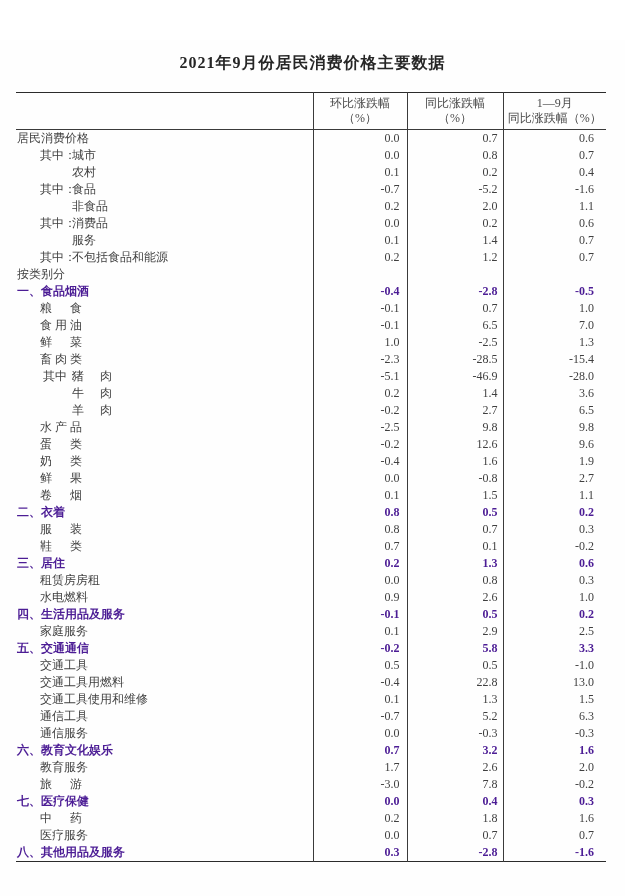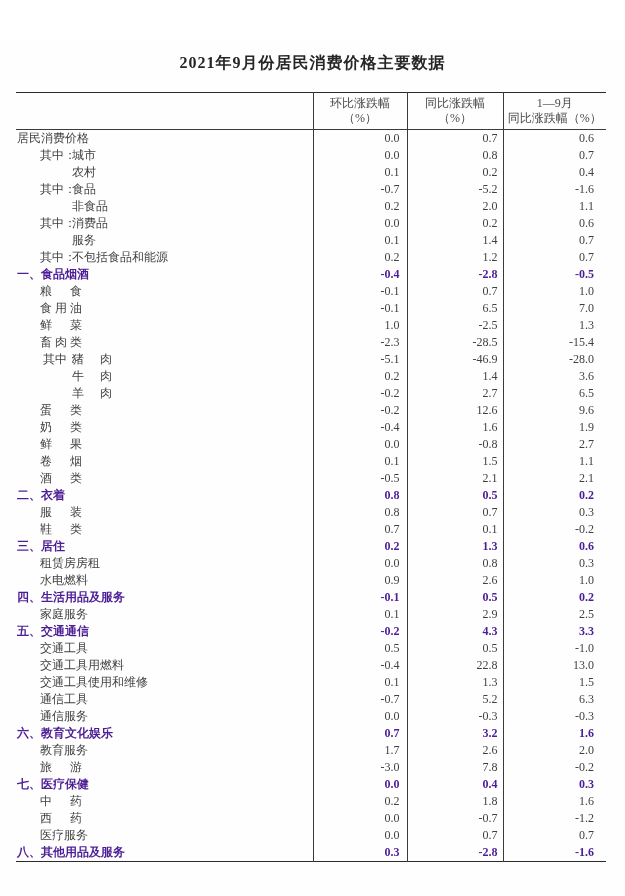--- a/index.html
+++ b/index.html
@@ -120,20 +120,26 @@
     <td class="num c1 vline">0.1</td>
     <td class="num c2 vline">1.4</td>
     <td class="num c3">0.7</td>
   </tr>
         <tr>
     <td class="name vline lv1"><span class="pfx">其中：</span><span class="lbl">不包括食品和能源</span></td>
     <td class="num c1 vline">0.2</td>
     <td class="num c2 vline">1.2</td>
     <td class="num c3">0.7</td>
   </tr>
+        <tr>
+    <td class="name vline lv0"><span class="lbl">按类别分</span></td>
+    <td class="num c1 vline"></td>
+    <td class="num c2 vline"></td>
+    <td class="num c3"></td>
+  </tr>
         <tr class="cat">
     <td class="name vline lv0"><span class="lbl">一、食品烟酒</span></td>
     <td class="num c1 vline">-0.4</td>
     <td class="num c2 vline">-2.8</td>
     <td class="num c3">-0.5</td>
   </tr>
         <tr>
     <td class="name vline lv1"><span class="lbl jn">粮食</span></td>
     <td class="num c1 vline">-0.1</td>
     <td class="num c2 vline">0.7</td>
@@ -169,20 +175,26 @@
     <td class="num c2 vline">1.4</td>
     <td class="num c3">3.6</td>
   </tr>
         <tr>
     <td class="name vline lv2"><span class="pfx"></span><span class="lbl jn jnw">羊肉</span></td>
     <td class="num c1 vline">-0.2</td>
     <td class="num c2 vline">2.7</td>
     <td class="num c3">6.5</td>
   </tr>
         <tr>
+    <td class="name vline lv1"><span class="lbl jn">水产品</span></td>
+    <td class="num c1 vline">-2.5</td>
+    <td class="num c2 vline">9.8</td>
+    <td class="num c3">9.8</td>
+  </tr>
+        <tr>
     <td class="name vline lv1"><span class="lbl jn">蛋类</span></td>
     <td class="num c1 vline">-0.2</td>
     <td class="num c2 vline">12.6</td>
     <td class="num c3">9.6</td>
   </tr>
         <tr>
     <td class="name vline lv1"><span class="lbl jn">奶类</span></td>
     <td class="num c1 vline">-0.4</td>
     <td class="num c2 vline">1.6</td>
     <td class="num c3">1.9</td>
@@ -192,26 +204,20 @@
     <td class="num c1 vline">0.0</td>
     <td class="num c2 vline">-0.8</td>
     <td class="num c3">2.7</td>
   </tr>
         <tr>
     <td class="name vline lv1"><span class="lbl jn">卷烟</span></td>
     <td class="num c1 vline">0.1</td>
     <td class="num c2 vline">1.5</td>
     <td class="num c3">1.1</td>
   </tr>
-        <tr>
-    <td class="name vline lv1"><span class="lbl jn">酒类</span></td>
-    <td class="num c1 vline">-0.5</td>
-    <td class="num c2 vline">2.1</td>
-    <td class="num c3">2.1</td>
-  </tr>
         <tr class="cat">
     <td class="name vline lv0"><span class="lbl">二、衣着</span></td>
     <td class="num c1 vline">0.8</td>
     <td class="num c2 vline">0.5</td>
     <td class="num c3">0.2</td>
   </tr>
         <tr>
     <td class="name vline lv1"><span class="lbl jn">服装</span></td>
     <td class="num c1 vline">0.8</td>
     <td class="num c2 vline">0.7</td>
@@ -249,21 +255,21 @@
   </tr>
         <tr>
     <td class="name vline lv1"><span class="lbl">家庭服务</span></td>
     <td class="num c1 vline">0.1</td>
     <td class="num c2 vline">2.9</td>
     <td class="num c3">2.5</td>
   </tr>
         <tr class="cat">
     <td class="name vline lv0"><span class="lbl">五、交通通信</span></td>
     <td class="num c1 vline">-0.2</td>
-    <td class="num c2 vline">4.3</td>
+    <td class="num c2 vline">5.8</td>
     <td class="num c3">3.3</td>
   </tr>
         <tr>
     <td class="name vline lv1"><span class="lbl">交通工具</span></td>
     <td class="num c1 vline">0.5</td>
     <td class="num c2 vline">0.5</td>
     <td class="num c3">-1.0</td>
   </tr>
         <tr>
     <td class="name vline lv1"><span class="lbl">交通工具用燃料</span></td>
@@ -311,26 +317,20 @@
     <td class="name vline lv0"><span class="lbl">七、医疗保健</span></td>
     <td class="num c1 vline">0.0</td>
     <td class="num c2 vline">0.4</td>
     <td class="num c3">0.3</td>
   </tr>
         <tr>
     <td class="name vline lv1"><span class="lbl jn">中药</span></td>
     <td class="num c1 vline">0.2</td>
     <td class="num c2 vline">1.8</td>
     <td class="num c3">1.6</td>
-  </tr>
-        <tr>
-    <td class="name vline lv1"><span class="lbl jn">西药</span></td>
-    <td class="num c1 vline">0.0</td>
-    <td class="num c2 vline">-0.7</td>
-    <td class="num c3">-1.2</td>
   </tr>
         <tr>
     <td class="name vline lv1"><span class="lbl">医疗服务</span></td>
     <td class="num c1 vline">0.0</td>
     <td class="num c2 vline">0.7</td>
     <td class="num c3">0.7</td>
   </tr>
         <tr class="cat">
     <td class="name vline lv0"><span class="lbl">八、其他用品及服务</span></td>
     <td class="num c1 vline">0.3</td>

